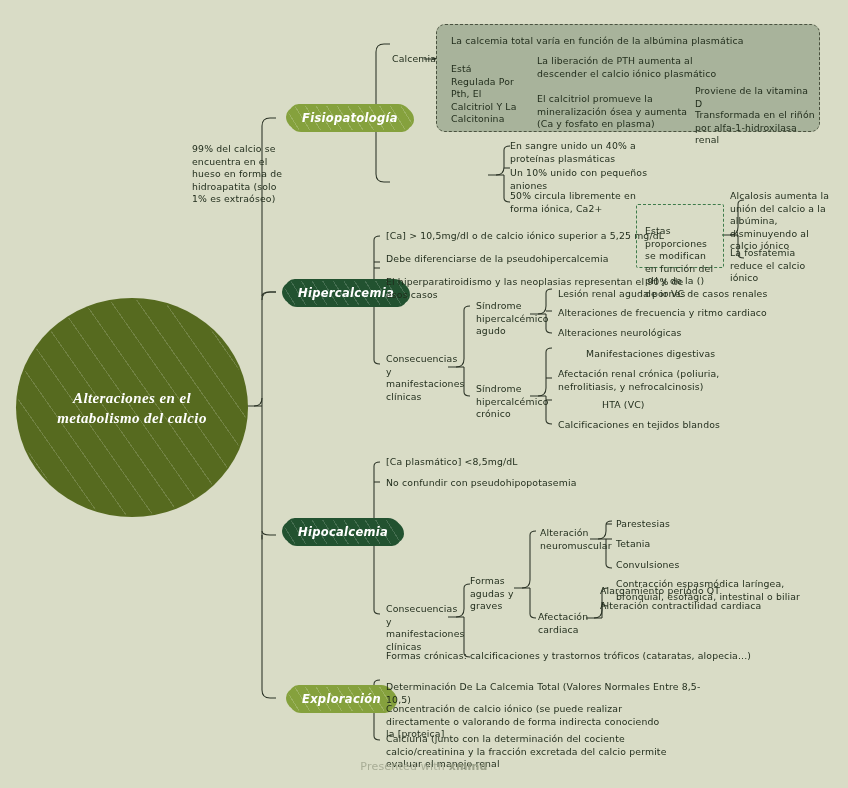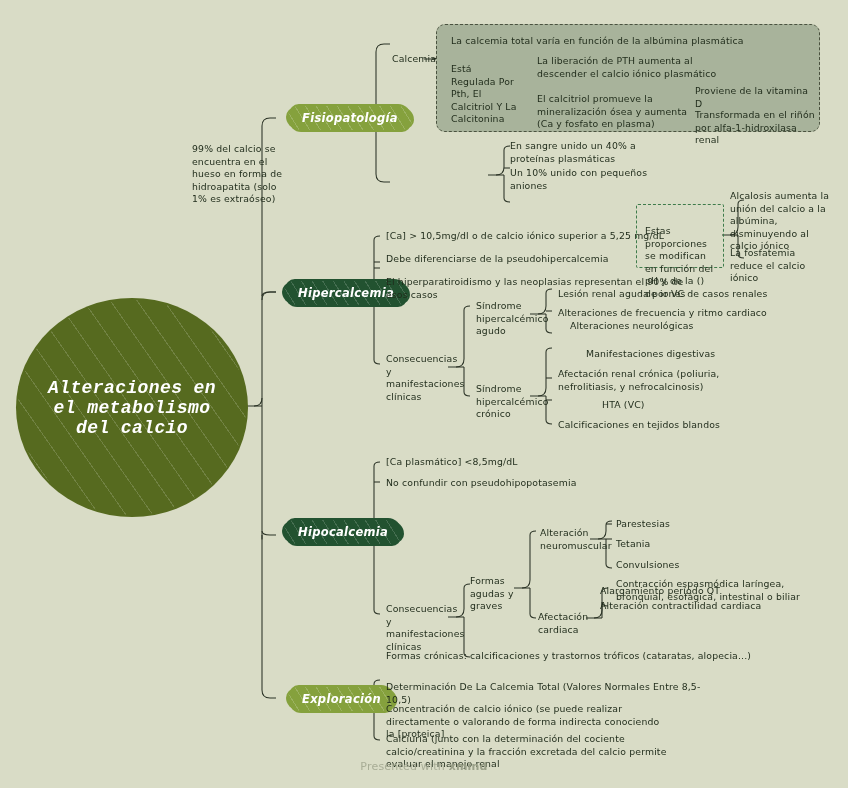--- a/index.html
+++ b/index.html
@@ -25,22 +25,22 @@
       repeating-linear-gradient(55deg,
         rgba(255,255,255,0.16) 0px, rgba(255,255,255,0.16) 1px,
         rgba(255,255,255,0) 1px, rgba(255,255,255,0) 22px),
       #566a1f;
     box-shadow:0 0 0 2px #566a1f;
     display:flex;align-items:center;justify-content:center;
     text-align:center;
   }
   .root-label{
     color:#ffffff;font-style:italic;font-weight:bold;
-    font-size:18px;line-height:20px;letter-spacing:.4px;
-    font-family:Liberation Mono, monospace;
+    font-size:15px;line-height:20px;letter-spacing:.4px;
+    font-family:Liberation Serif, serif;
     width:180px;
   }
 
   
   .topic{
     display:inline-flex;align-items:center;justify-content:center;
     padding:5px 14px;border-radius:14px 18px 13px 17px;
     color:#fff;font-style:italic;font-size:11.5px;font-weight:bold;
     letter-spacing:.3px;white-space:nowrap;text-align:right;
   }
@@ -210,20 +210,21 @@
 
     <div class="abs txt" style="left:258px;top:60px;width:120px;">Proviene de la vitamina D</div>
 
     <div class="abs txt" style="left:258px;top:84px;width:122px;">Transformada en el riñón por alfa-1-hidroxilasa renal</div>
   </div>
 
   <div class="abs txt" style="left:192px;top:143px;width:98px;">99% del calcio se encuentra en el hueso en forma de hidroapatita (solo 1% es extraóseo)</div>
 
   <div class="abs txt" style="left:510px;top:140px;width:150px;">En sangre unido un 40% a proteínas plasmáticas</div>
   <div class="abs txt" style="left:510px;top:167px;width:170px;">Un 10% unido con pequeños aniones</div>
+  <div class="abs txt" style="left:510px;top:190px;width:155px;">50% circula libremente en forma iónica, Ca2+</div>
 
   <div class="abs greenbox">
     <div class="abs txt" style="left:8px;top:20px;width:72px;">Estas proporciones se modifican en función del pH y de la () de iones</div>
   </div>
   <div class="abs txt" style="left:730px;top:190px;width:104px;">Alcalosis aumenta la unión del calcio a la albúmina, disminuyendo al calcio iónico</div>
   <div class="abs txt" style="left:730px;top:247px;width:100px;">La fosfatemia reduce el calcio iónico</div>
 
   <div class="abs" style="left:284px;top:281px;">
     <span class="topic dark">Hipercalcemia</span>
   </div>
@@ -231,21 +232,21 @@
   <div class="abs txt" style="left:386px;top:230px;width:290px;">[Ca] &gt; 10,5mg/dl o de calcio iónico superior a 5,25 mg/dL</div>
   <div class="abs txt" style="left:386px;top:253px;width:290px;">Debe diferenciarse de la pseudohipercalcemia</div>
   <div class="abs txt" style="left:386px;top:276px;width:320px;">El hiperparatiroidismo y las neoplasias representan el 90% de esos casos</div>
 
   <div class="abs txt" style="left:386px;top:353px;width:70px;">Consecuencias y manifestaciones clínicas</div>
 
   <div class="abs txt" style="left:476px;top:300px;width:62px;">Síndrome hipercalcémico agudo</div>
 
   <div class="abs txt" style="left:558px;top:288px;width:220px;">Lesión renal aguda por VC de casos renales</div>
   <div class="abs txt" style="left:558px;top:307px;width:222px;">Alteraciones de frecuencia y ritmo cardiaco</div>
-  <div class="abs txt" style="left:558px;top:320px;width:200px;margin-left:12px;">Alteraciones neurológicas</div>
+  <div class="abs txt" style="left:558px;top:327px;width:200px;">Alteraciones neurológicas</div>
 
   <div class="abs txt" style="left:476px;top:383px;width:62px;">Síndrome hipercalcémico crónico</div>
 
   <div class="abs txt" style="left:558px;top:348px;width:200px;padding-left:28px;">Manifestaciones digestivas</div>
   <div class="abs txt" style="left:558px;top:368px;width:176px;">Afectación renal crónica (poliuria, nefrolitiasis, y nefrocalcinosis)</div>
   <div class="abs txt" style="left:558px;top:399px;width:150px;padding-left:44px;">HTA (VC)</div>
   <div class="abs txt" style="left:558px;top:419px;width:210px;">Calcificaciones en tejidos blandos</div>
 
   <div class="abs" style="left:284px;top:520px;">
     <span class="topic dark">Hipocalcemia</span>

